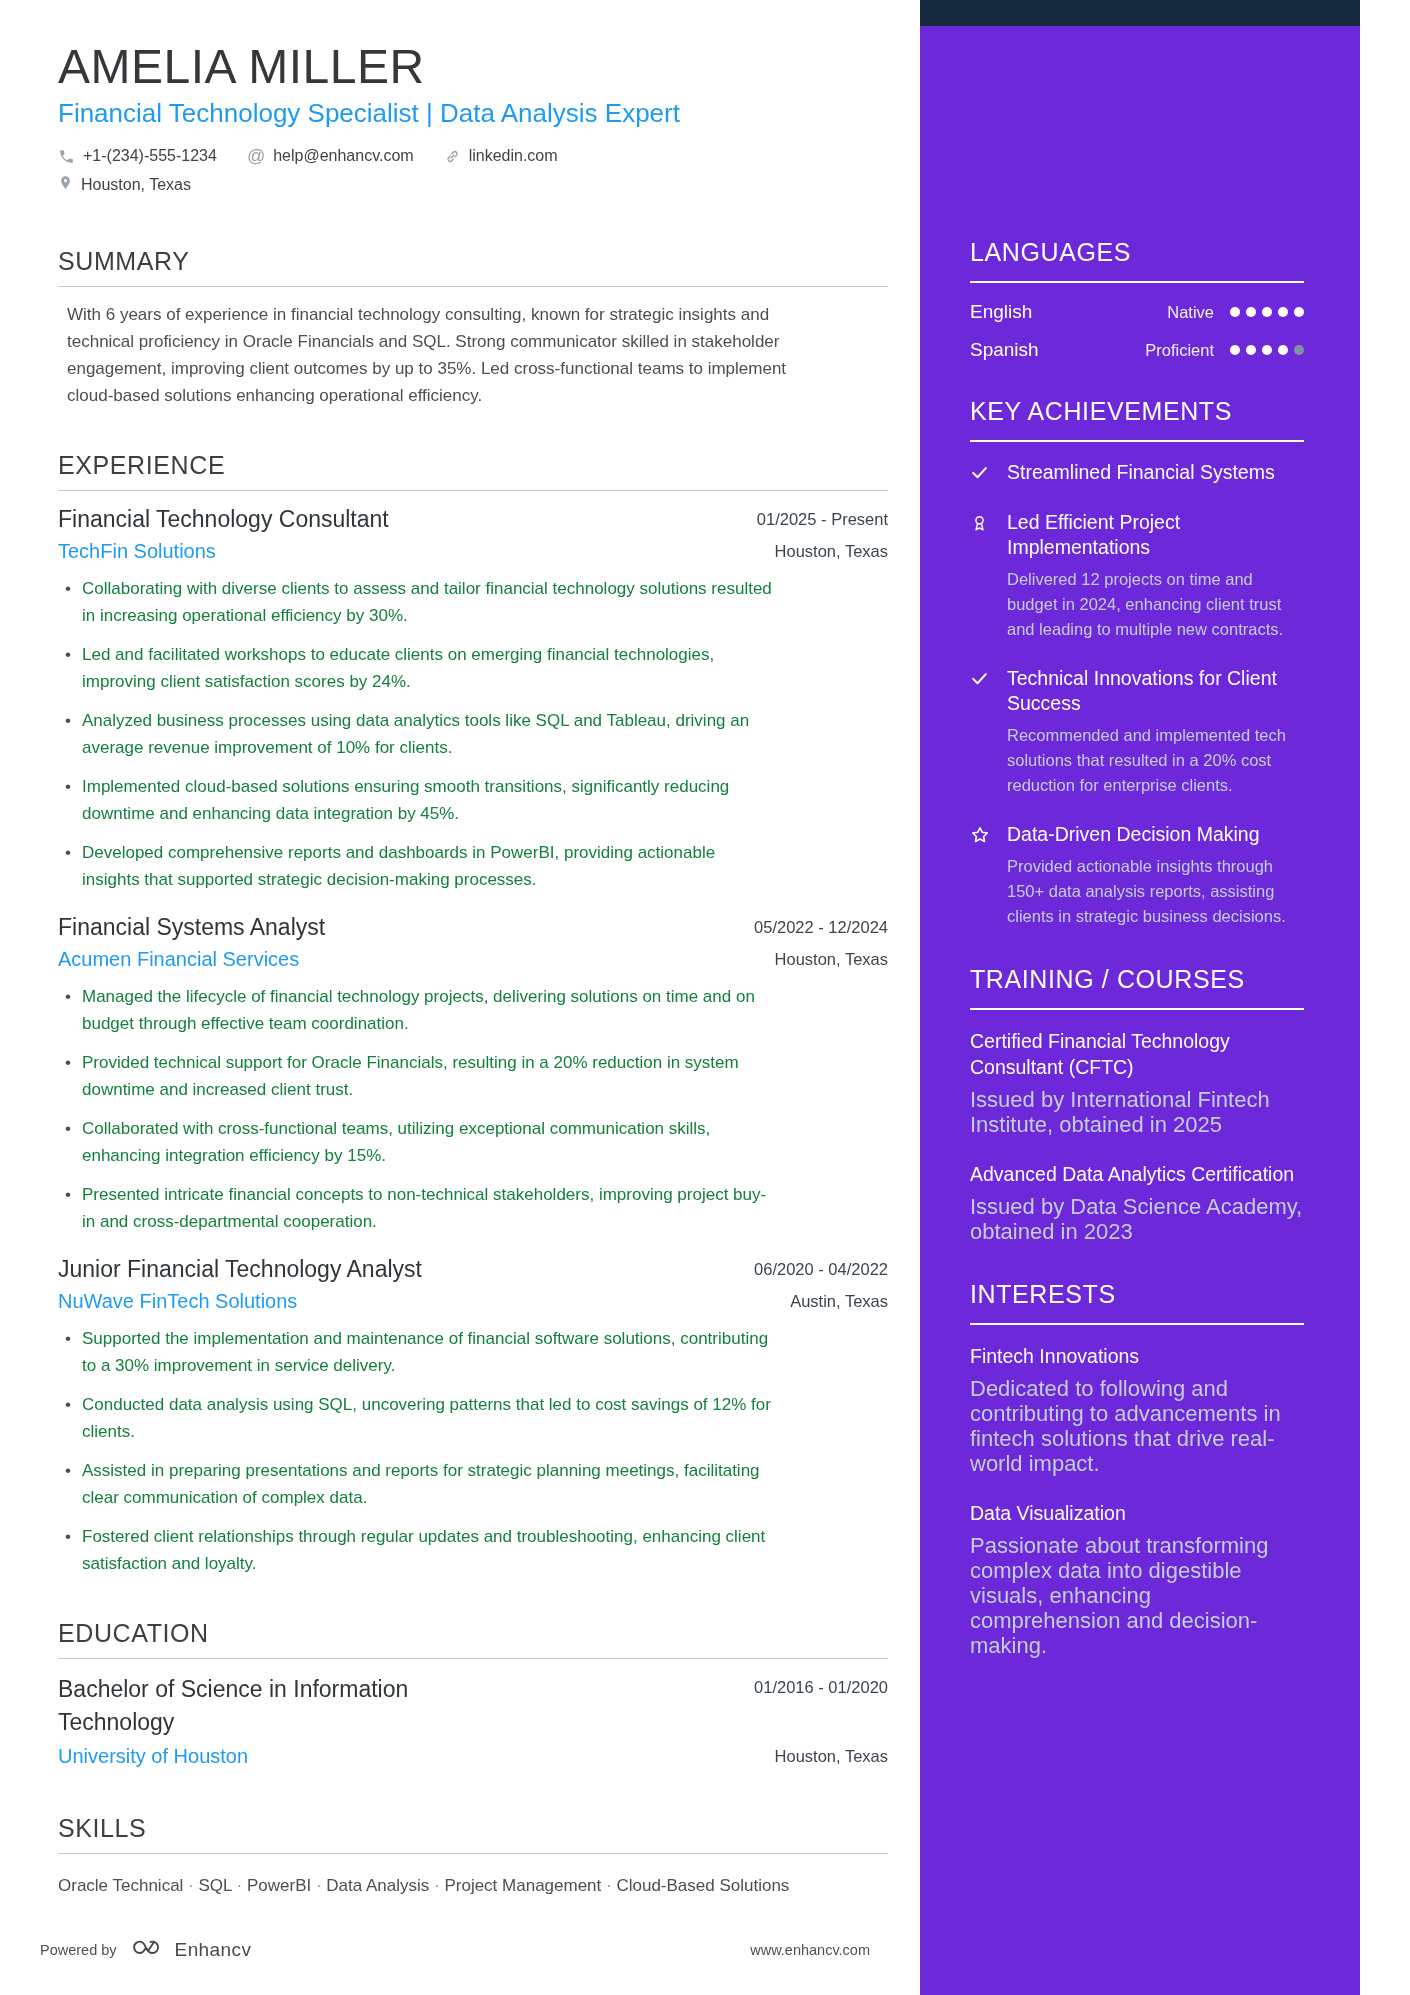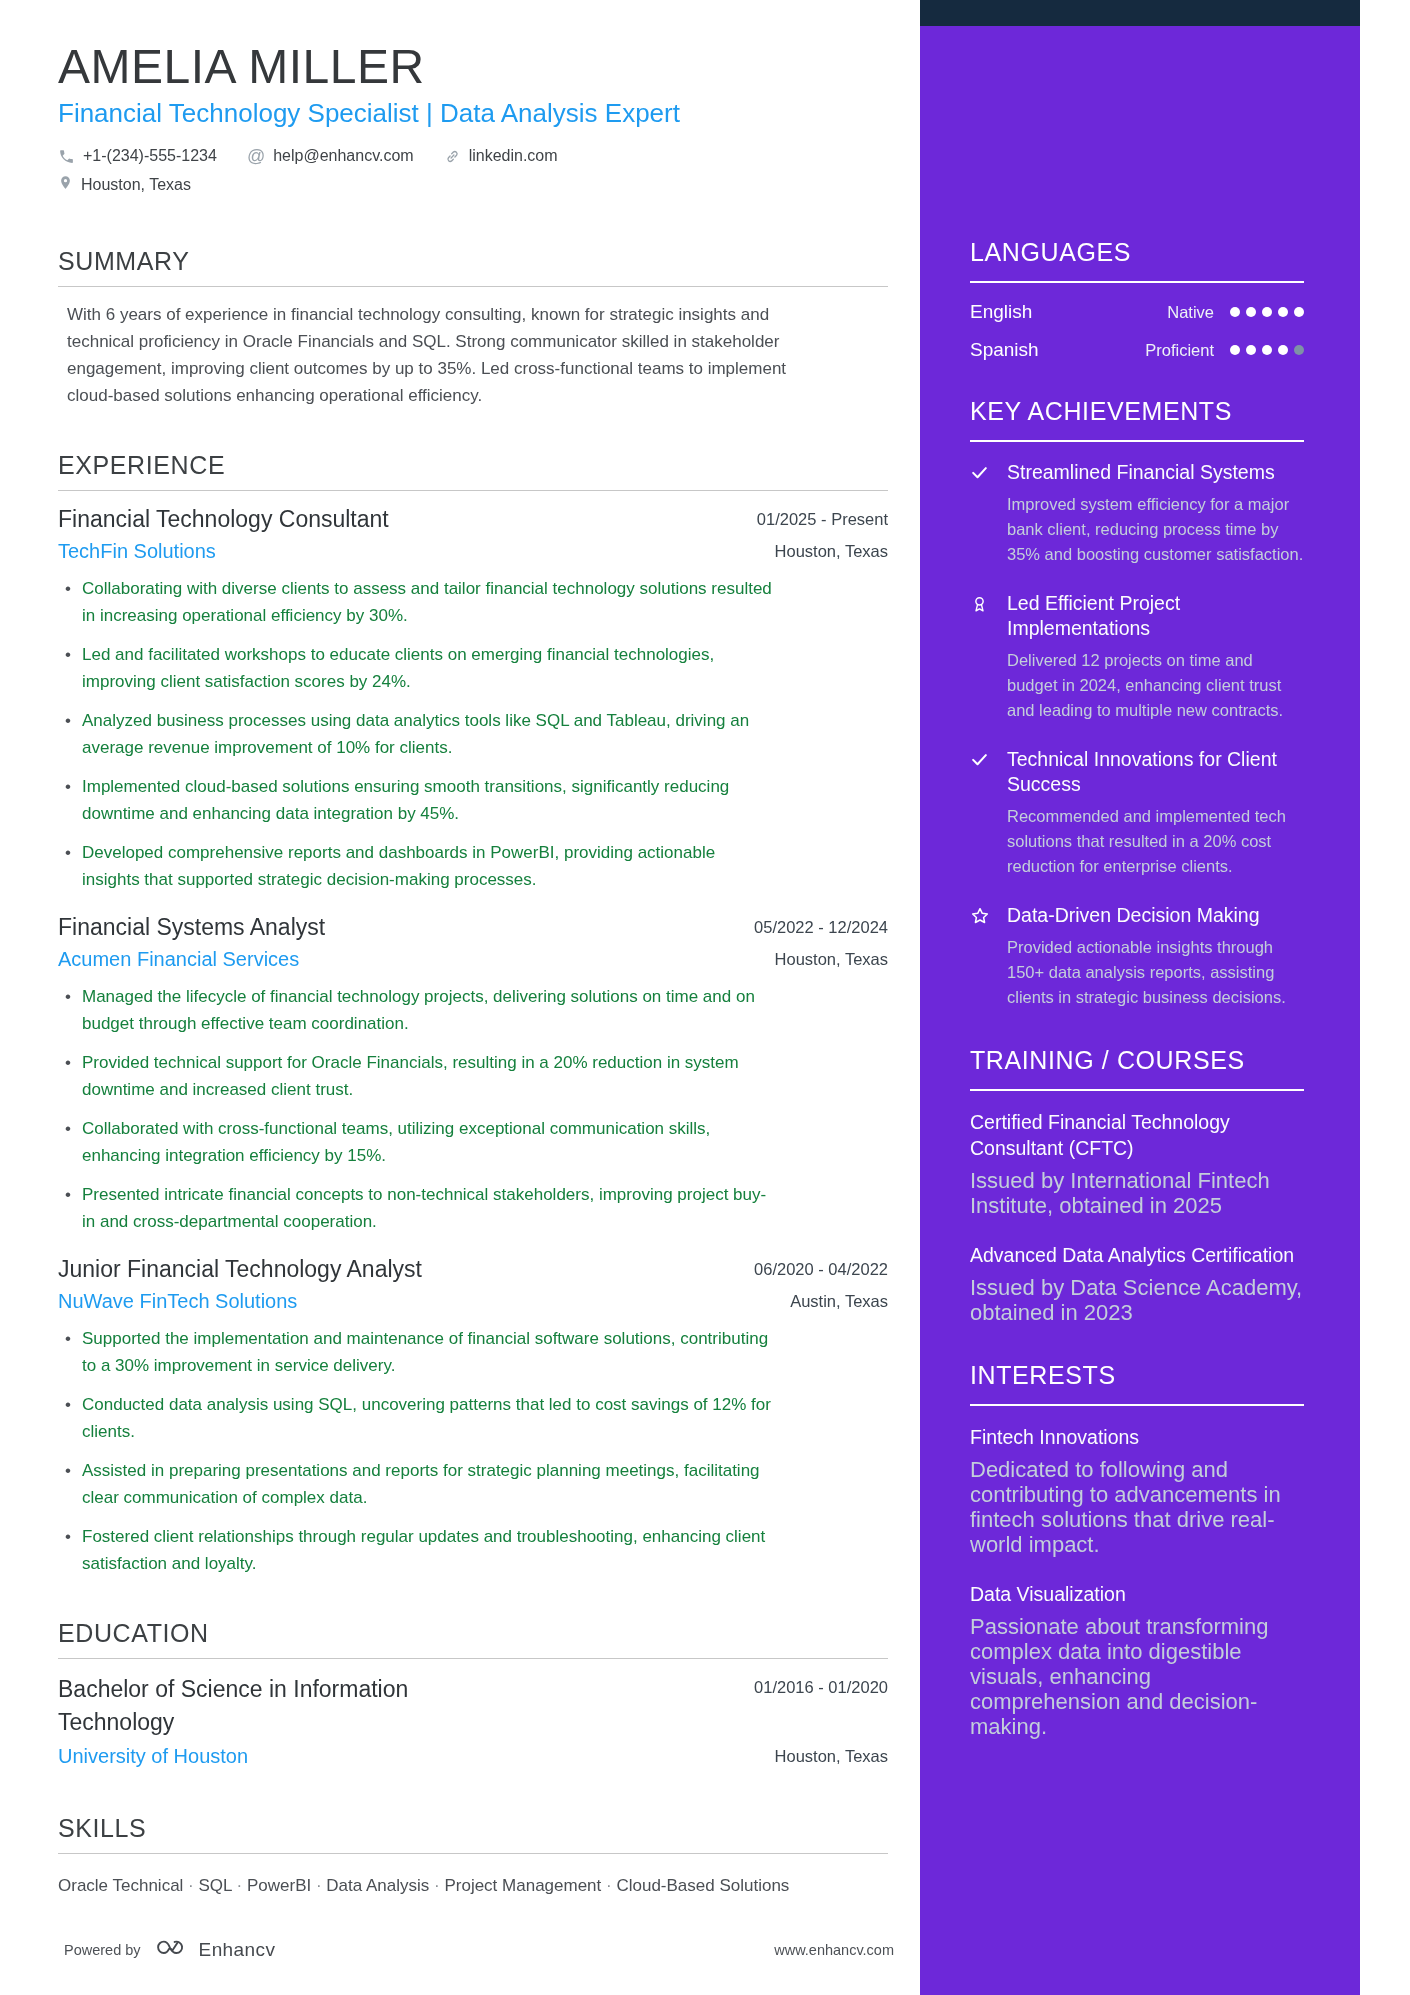--- a/index.html
+++ b/index.html
@@ -33,21 +33,21 @@
   .bullets { margin-top:9px; }
   .bullet { position:relative; padding-left:24px; font-size:17px; line-height:27px; color:#15803d; max-width:714px;margin-top:12px; }
   .bullet::before { content:"•"; position:absolute; left:7px; top:0; color:#4b4f54; }
 
   .section-education { margin-top:42px; }
   .degree { font-size:23px; font-weight:500; color:#303539; margin:0; line-height:1.45; max-width:445px; }
   .section-skills { margin-top:46px; }
   .skills-line { font-size:17px; color:#4b4f54; line-height:35px; max-width:780px; }
   .skill:not(:last-child)::after { content:" · "; color:#8a8f94; }
 
-  .footer { position:absolute; left:64px; bottom:32px; width:830px; display:flex; justify-content:space-between; align-items:center; }
+  .footer { position:absolute; left:40px; bottom:32px; width:830px; display:flex; justify-content:space-between; align-items:center; }
   .footer-left { display:flex; align-items:center; gap:14px; }
   .powered-by { font-size:14.5px; color:#4d5156; }
   .brand { font-size:19px; color:#45494e; letter-spacing:.4px; }
   .website { font-size:14.5px; color:#4d5156; }
 
   
   .sidebar { position:absolute; left:920px; top:0; width:440px; height:100%; background:#6d28d9; padding:238px 56px 0 50px; }
   .side-top-strip { position:absolute; left:0; top:0; width:100%; height:26px; background:#152a3f; }
   .side-section { margin-bottom:36px; }
   .side-h { font-size:25px; font-weight:500; color:#ffffff; letter-spacing:.6px; margin:0 0 14px; }
@@ -238,21 +238,20 @@
     <div class="side-section">
       <h2 class="side-h">KEY ACHIEVEMENTS</h2>
       <hr class="side-rule">
 
       <div class="ach">
         <span class="ach-icon"><svg width="19" height="19" viewBox="0 0 24 24" fill="none" stroke="#ffffff" stroke-width="2.6" stroke-linecap="round" stroke-linejoin="round">
               <path d="M4 12.5l5.5 5.5L20 6.5"></path>
             </svg></span>
         <div class="ach-body">
           <h3 class="ach-title">Streamlined Financial Systems</h3>
-          <p class="ach-desc">Improved system efficiency for a major bank client, reducing process time by 35% and boosting customer satisfaction.</p>
         </div>
       </div>
 
       <div class="ach">
         <span class="ach-icon"><svg width="19" height="21" viewBox="0 0 24 24" fill="none" stroke="#ffffff" stroke-width="1.8" stroke-linecap="round" stroke-linejoin="round">
               <circle cx="12" cy="8" r="4.6"></circle>
               <path d="M9.6 11.9L7.6 20l4.4-2.5L16.4 20l-2-8.1"></path>
             </svg></span>
         <div class="ach-body">
           <h3 class="ach-title">Led Efficient Project Implementations</h3>

